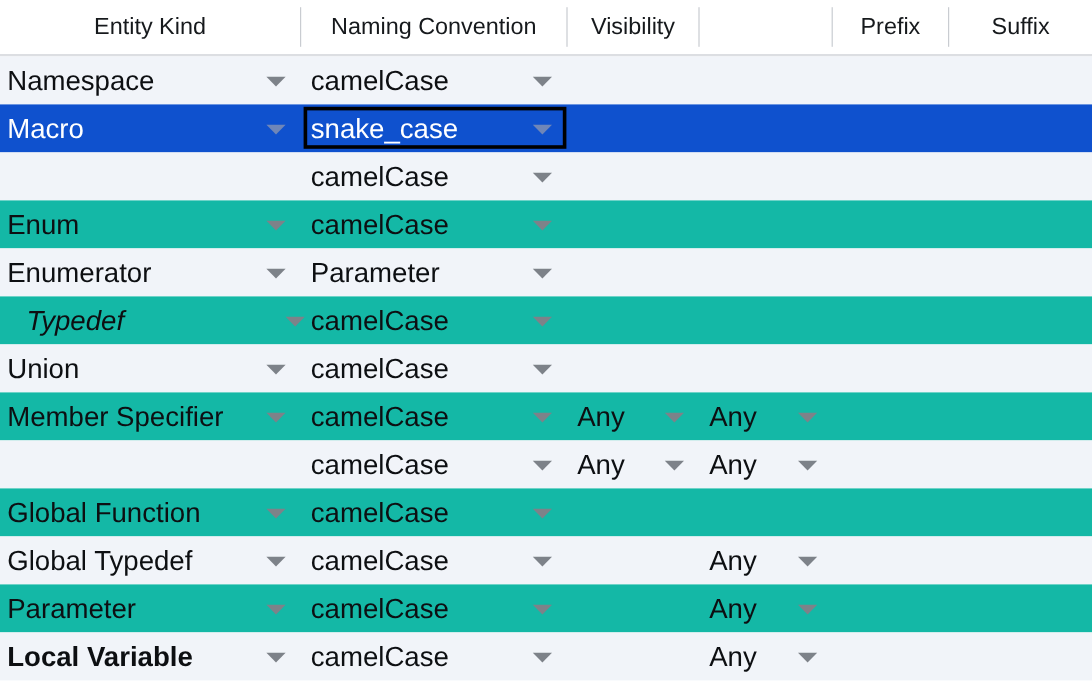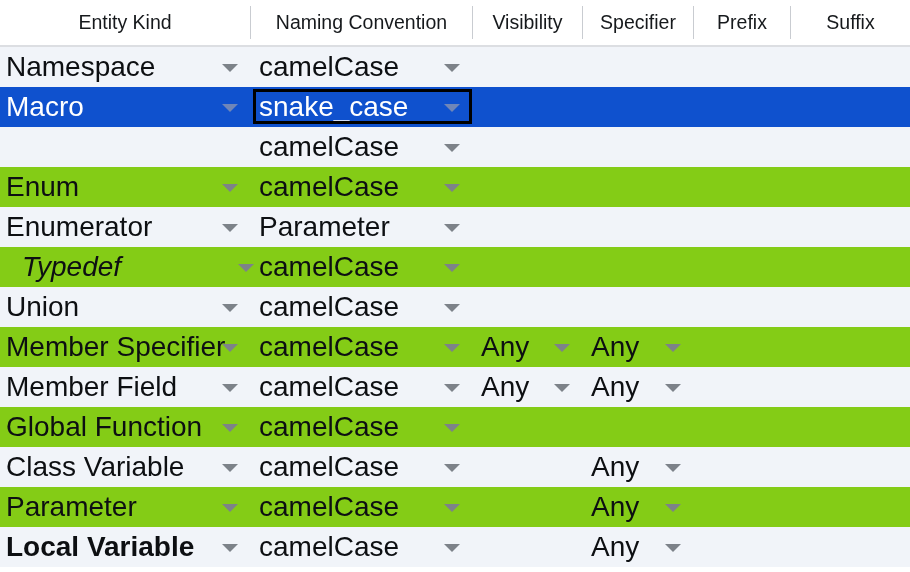--- a/index.html
+++ b/index.html
@@ -53,36 +53,36 @@
   .tbody {
     position: relative;
     height: 525px;
   }
   .row {
     position: relative;
     height: 40px;
     box-sizing: border-box;
   }
   .row.odd  { background: #f1f4f9; }
-  .row.even { background: #84cc16; text-align: center; }
+  .row.even { background: #14b8a6; text-align: center; }
   .row.selected { background: #0f51ce; }
 
   .cell {
     position: absolute;
     top: 0;
     height: 40px;
     box-sizing: border-box;
   }
   .cell-text {
     position: absolute;
     left: 0;
     top: 0;
     height: 40px;
     line-height: 40px;
-    font-size: 28px;
+    font-size: 23px;
     color: #0d0f12;
     white-space: nowrap;
   }
   .row.selected .cell-text { color: #ffffff; }
 
   
   .caret {
     position: absolute;
     top: 17px;
     width: 0;
@@ -105,21 +105,20 @@
 <body>
 
 <div id="grid">
 
   <div class="thead" id="thead">
       <div class="th" style="left: 0px; width: 250px;">Entity Kind</div>
       <div class="th" style="left: 251px; width: 221px;">Naming Convention</div>
       <div class="th-sep" style="left: 250px;"></div>
       <div class="th" style="left: 473px; width: 109px;">Visibility</div>
       <div class="th-sep" style="left: 472px;"></div>
-      <div class="th" style="left: 583px; width: 110px;">Specifier</div>
       <div class="th-sep" style="left: 582px;"></div>
       <div class="th" style="left: 694px; width: 96px;">Prefix</div>
       <div class="th-sep" style="left: 693px;"></div>
       <div class="th" style="left: 791px; width: 119px;">Suffix</div>
       <div class="th-sep" style="left: 790px;"></div>
     </div>
 
   <div class="tbody" id="tbody">
       <div class="row odd">
         <div class="cell" style="left: 0px; width: 250px;">
@@ -230,24 +229,20 @@
           <span class="caret" style="left: 81px;"></span>
         </div>
         <div class="cell" style="left: 583px; width: 110px;">
           <span class="cell-text" style="left: 8px;">Any</span>
           <span class="caret" style="left: 82px;"></span>
         </div>
         <div class="cell" style="left: 694px; width: 96px;"></div>
         <div class="cell" style="left: 791px; width: 119px;"></div>
       </div>
       <div class="row odd">
-        <div class="cell" style="left: 0px; width: 250px;">
-          <span class="cell-text" style="left: 6px;">Member Field</span>
-          <span class="caret" style="left: 222px;"></span>
-        </div>
         <div class="cell" style="left: 251px; width: 221px;">
           <span class="cell-text" style="left: 8px;">camelCase</span>
           <span class="caret" style="left: 193px;"></span>
         </div>
         <div class="cell" style="left: 473px; width: 109px;">
           <span class="cell-text" style="left: 8px;">Any</span>
           <span class="caret" style="left: 81px;"></span>
         </div>
         <div class="cell" style="left: 583px; width: 110px;">
           <span class="cell-text" style="left: 8px;">Any</span>
@@ -265,21 +260,21 @@
           <span class="cell-text" style="left: 8px;">camelCase</span>
           <span class="caret" style="left: 193px;"></span>
         </div>
         <div class="cell" style="left: 473px; width: 109px;"></div>
         <div class="cell" style="left: 583px; width: 110px;"></div>
         <div class="cell" style="left: 694px; width: 96px;"></div>
         <div class="cell" style="left: 791px; width: 119px;"></div>
       </div>
       <div class="row odd">
         <div class="cell" style="left: 0px; width: 250px;">
-          <span class="cell-text" style="left: 6px;">Class Variable</span>
+          <span class="cell-text" style="left: 6px;">Global Typedef</span>
           <span class="caret" style="left: 222px;"></span>
         </div>
         <div class="cell" style="left: 251px; width: 221px;">
           <span class="cell-text" style="left: 8px;">camelCase</span>
           <span class="caret" style="left: 193px;"></span>
         </div>
         <div class="cell" style="left: 473px; width: 109px;"></div>
         <div class="cell" style="left: 583px; width: 110px;">
           <span class="cell-text" style="left: 8px;">Any</span>
           <span class="caret" style="left: 82px;"></span>

